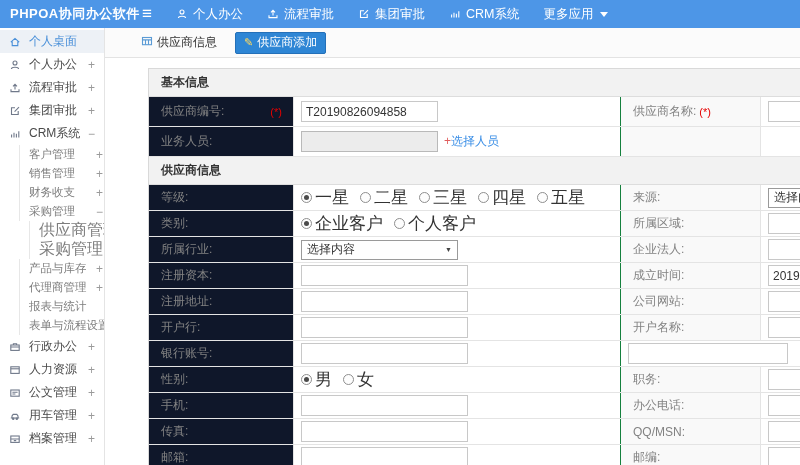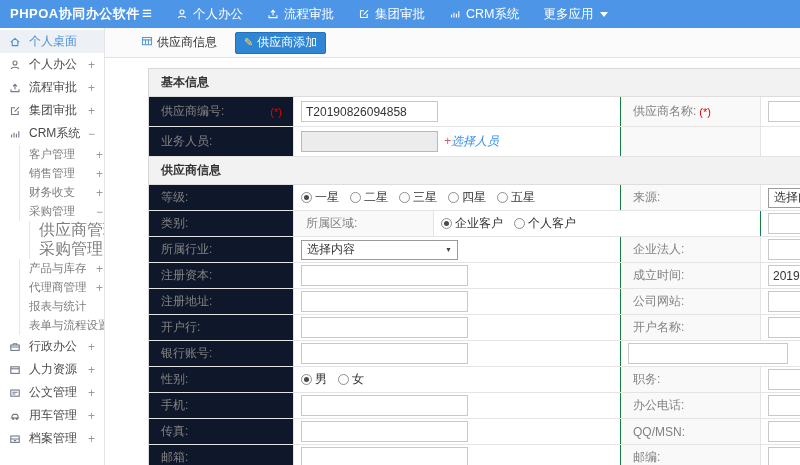--- a/index.html
+++ b/index.html
@@ -40,25 +40,25 @@
   .fcell{display:flex;align-items:center;box-sizing:border-box;}
   .fcell-label{width:145px;background:#0f172a;border-right:1px solid #e4e4e4;font-size:12px;color:#828282;padding-left:12px;white-space:nowrap;gap:43px;}
   .fcell-field{width:327px;border-right:1px solid #15803d;padding-left:7px;}
   .fcell-label2{width:140px;background:#f9f9f9;border-right:1px solid #e4e4e4;font-size:12px;color:#828282;padding-left:12px;white-space:nowrap;}
   .fcell-field2{flex:1;padding-left:7px;border-right:none;}
   .req{color:#e60000;margin-left:3px;font-size:11px;}
   .tinput{height:17px;border:1px solid #c8c8c8;font-size:12px;padding:1px 4px;color:#333;font-family:"Liberation Sans","DejaVu Sans",sans-serif;background:#fff;}
   .tinput.ro{background:#ececec;border:1px solid #b9b9b9;}
   .fselect{height:20px;border:1px solid #9a9a9a;background:#fff;display:flex;align-items:center;justify-content:space-between;font-size:12px;color:#333;padding:0 5px;box-sizing:border-box;cursor:pointer;}
   .fselect .sel-caret{font-size:7px;color:#444;margin-left:6px;}
-  .radio-group{display:flex;align-items:center;gap:11px;font-size:12px;color:#333;}
+  .radio-group{display:flex;align-items:center;gap:11px;font-size:17px;color:#333;}
   .radio-opt{display:flex;align-items:center;gap:3px;cursor:pointer;white-space:nowrap;}
   .radio{width:11px;height:11px;border-radius:50%;border:1px solid #8f8f8f;background:#fdfdfd;position:relative;display:inline-block;box-sizing:border-box;}
   .radio.checked::after{content:"";position:absolute;left:2px;top:2px;width:5px;height:5px;border-radius:50%;background:#4a4a4a;}
-  .plink{font-size:12px;margin-left:6px;cursor:pointer;white-space:nowrap;font-style:italic;}
+  .plink{font-size:12px;margin-left:6px;cursor:pointer;white-space:nowrap;}
   .plink .plus{color:#e05c5c;}
   .plink .ltxt{color:#3a8ee6;}
 </style>
 </head>
 <body>
 
 <div class="topbar">
   <div class="logo">PHPOA协同办公软件</div>
   <div class="hamburger">≡</div>
   <div class="topnav">
@@ -317,34 +317,34 @@
       <div class="fcell fcell-field2">
         <div class="fselect" style="width: 150px;">
           <span>选择内容</span>
         </div>
       </div>
     </div>
     <div class="frow">
       <div class="fcell fcell-label">
         <span>类别:</span>
       </div>
-      <div class="fcell fcell-label2">
-        <span>所属区域:</span>
-      </div>
       <div class="fcell fcell-field">
         <div class="radio-group">
           <span class="radio-opt">
             <span class="radio checked"></span>
             <span>企业客户</span>
           </span>
           <span class="radio-opt">
             <span class="radio"></span>
             <span>个人客户</span>
           </span>
         </div>
+      </div>
+      <div class="fcell fcell-label2">
+        <span>所属区域:</span>
       </div>
       <div class="fcell fcell-field2">
         <input class="tinput" type="text" style="width: 150px;">
       </div>
     </div>
     <div class="frow">
       <div class="fcell fcell-label">
         <span>所属行业:</span>
       </div>
       <div class="fcell fcell-field">

